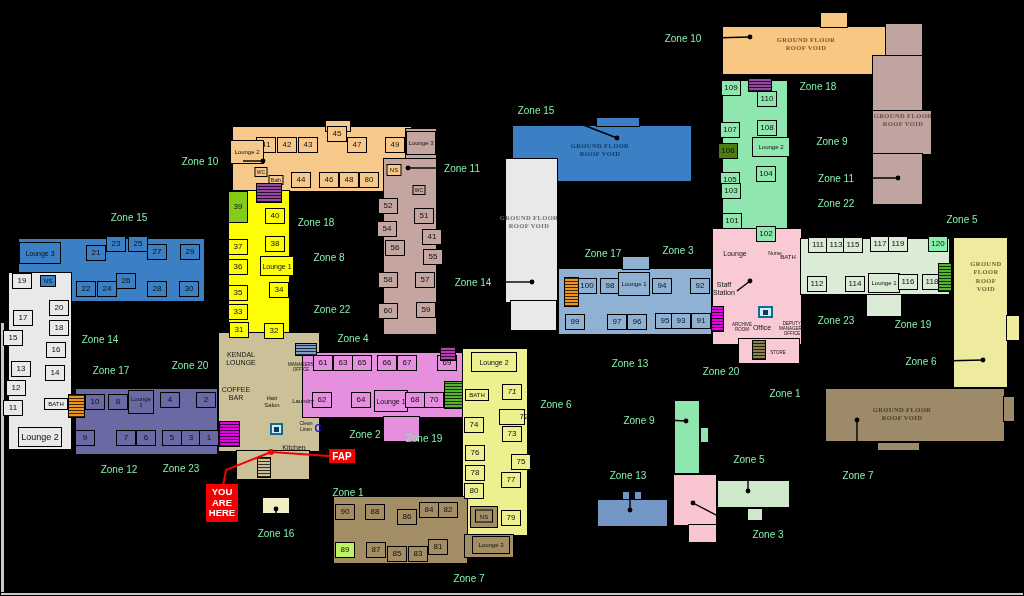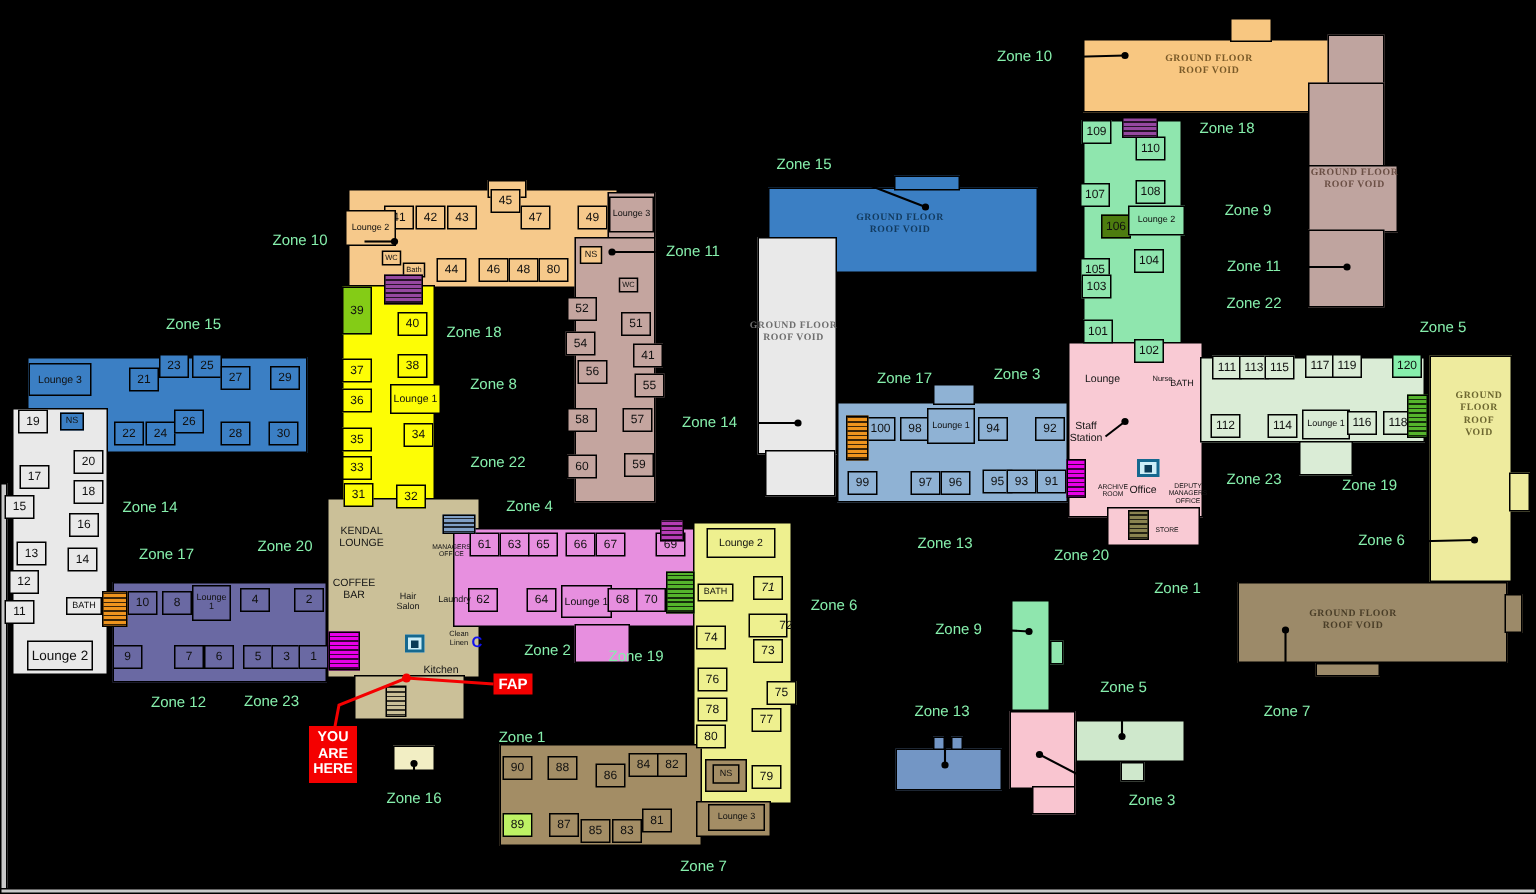--- a/index.html
+++ b/index.html
@@ -184,21 +184,21 @@
     <div class="room" style="left: 376px; top: 550px; width: 20px; height: 16px; background: rgb(163, 141, 101); font-size: 8px;">87</div>
     <div class="room" style="left: 397px; top: 554px; width: 20px; height: 16px; background: rgb(163, 141, 101); font-size: 8px;">85</div>
     <div class="room" style="left: 418px; top: 554px; width: 20px; height: 16px; background: rgb(163, 141, 101); font-size: 8px;">83</div>
     <div class="room" style="left: 438px; top: 547px; width: 20px; height: 16px; background: rgb(163, 141, 101); font-size: 8px;">81</div>
     <div class="room" style="left: 491px; top: 545px; width: 38px; height: 18px; background: rgb(163, 141, 101); font-size: 6px;">Lounge 3</div>
     <div class="room" style="left: 484px; top: 516px; width: 18px; height: 13px; background: rgb(163, 141, 101); font-size: 6px;">NS</div>
     <div class="room" style="left: 731px; top: 88px; width: 20px; height: 16px; background: rgb(143, 230, 174); font-size: 8px;">109</div>
     <div class="room" style="left: 767px; top: 99px; width: 20px; height: 16px; background: rgb(143, 230, 174); font-size: 8px;">110</div>
     <div class="room" style="left: 730px; top: 130px; width: 20px; height: 16px; background: rgb(143, 230, 174); font-size: 8px;">107</div>
     <div class="room" style="left: 767px; top: 128px; width: 20px; height: 16px; background: rgb(143, 230, 174); font-size: 8px;">108</div>
-    <div class="room" style="left: 728px; top: 151px; width: 20px; height: 16px; background: #4d7c0f; font-size: 8px; margin-left: 16px;">106</div>
+    <div class="room" style="left: 728px; top: 151px; width: 20px; height: 16px; background: #4d7c0f; font-size: 8px;">106</div>
     <div class="room" style="left: 771px; top: 147px; width: 38px; height: 20px; background: rgb(143, 230, 174); font-size: 6px;">Lounge 2</div>
     <div class="room" style="left: 730px; top: 180px; width: 20px; height: 16px; background: rgb(143, 230, 174); font-size: 8px;">105</div>
     <div class="room" style="left: 766px; top: 174px; width: 20px; height: 16px; background: rgb(143, 230, 174); font-size: 8px;">104</div>
     <div class="room" style="left: 731px; top: 191px; width: 20px; height: 16px; background: rgb(143, 230, 174); font-size: 8px;">103</div>
     <div class="room" style="left: 766px; top: 234px; width: 20px; height: 16px; background: rgb(143, 230, 174); font-size: 8px;">102</div>
     <div class="room" style="left: 732px; top: 221px; width: 20px; height: 16px; background: rgb(143, 230, 174); font-size: 8px;">101</div>
     <div class="room" style="left: 587px; top: 286px; width: 20px; height: 16px; background: rgb(143, 178, 212); font-size: 8px;">100</div>
     <div class="room" style="left: 610px; top: 286px; width: 20px; height: 16px; background: rgb(143, 178, 212); font-size: 8px;">98</div>
     <div class="room" style="left: 634px; top: 284px; width: 32px; height: 24px; background: rgb(143, 178, 212); font-size: 6px;">Lounge 1</div>
     <div class="room" style="left: 662px; top: 286px; width: 20px; height: 16px; background: rgb(143, 178, 212); font-size: 8px;">94</div>

